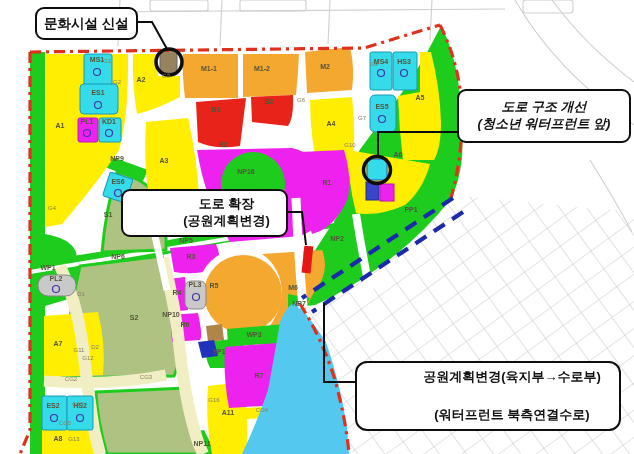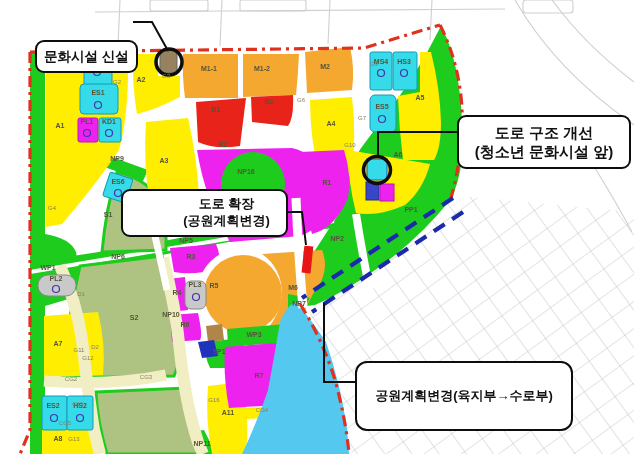--- a/index.html
+++ b/index.html
@@ -241,31 +241,32 @@
         <text x="214" y="402" class="rl">G16</text>
         <text x="71" y="381" class="rl">CG2</text>
         <text x="146" y="379" class="rl">CG3</text>
         <text x="262" y="412" class="rl">CG4</text>
         <text x="65" y="425" class="rl">CG5</text>
         <text x="81" y="296" class="rl">D1</text>
         <text x="95" y="349" class="rl">D2</text>
       </g>
 </svg>
 
-<div class="callout" style="left:35px;top:7px;width:99px;height:29px;font-size:13.5px;margin-top:33px;">
+<div class="callout" style="left:35px;top:7px;width:99px;height:29px;font-size:13.5px;">
   <div class="c-line">문화시설 신설</div>
 </div>
 
-<div class="callout" style="left:457px;top:115px;width:170px;height:50px;font-size:15px;">
+<div class="callout" style="left:457px;top:89px;width:170px;height:50px;font-size:13px;font-style:italic;">
   <div class="c-line">도로 구조 개선</div>
-  <div class="c-line">(청소년 문화시설 앞)</div>
+  <div class="c-line">(청소년 워터프런트 앞)</div>
 </div>
 
 <div class="callout" style="left:121px;top:189px;width:119px;height:44px;font-size:13px;padding-left:44px;">
   <div class="c-line">도로 확장</div>
   <div class="c-line">(공원계획변경)</div>
 </div>
 
-<div class="callout" style="left:355px;top:361px;width:214px;height:66px;font-size:13px;border-radius:12px;gap:21px;">
+<div class="callout" style="left:355px;top:361px;width:214px;height:66px;font-size:13px;border-radius:12px;gap:21px;padding-left:48px;">
   <div class="c-line">공원계획변경(육지부→수로부)</div>
+  <div class="c-line">(워터프런트 북측연결수로)</div>
 </div>
 
 </div>
 
 </body></html>

